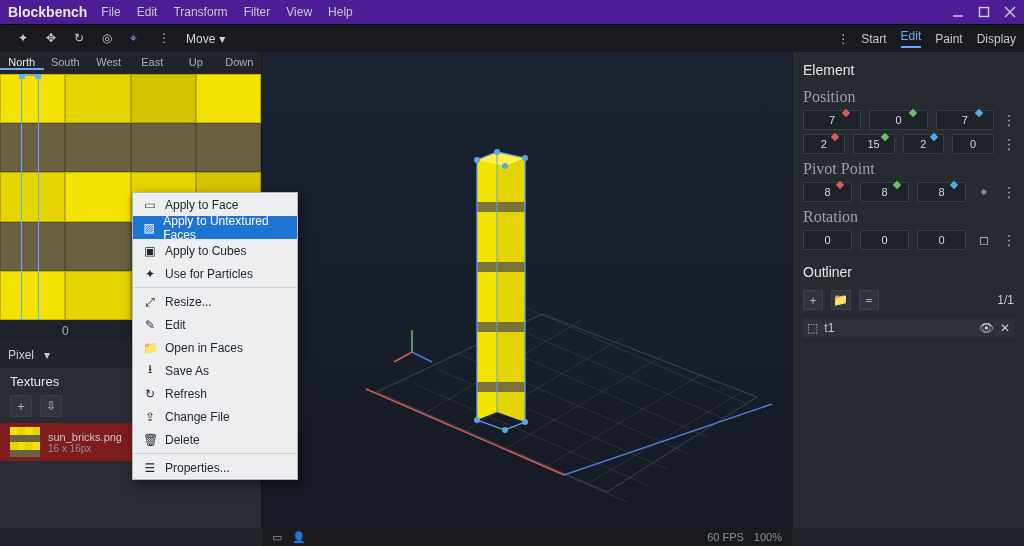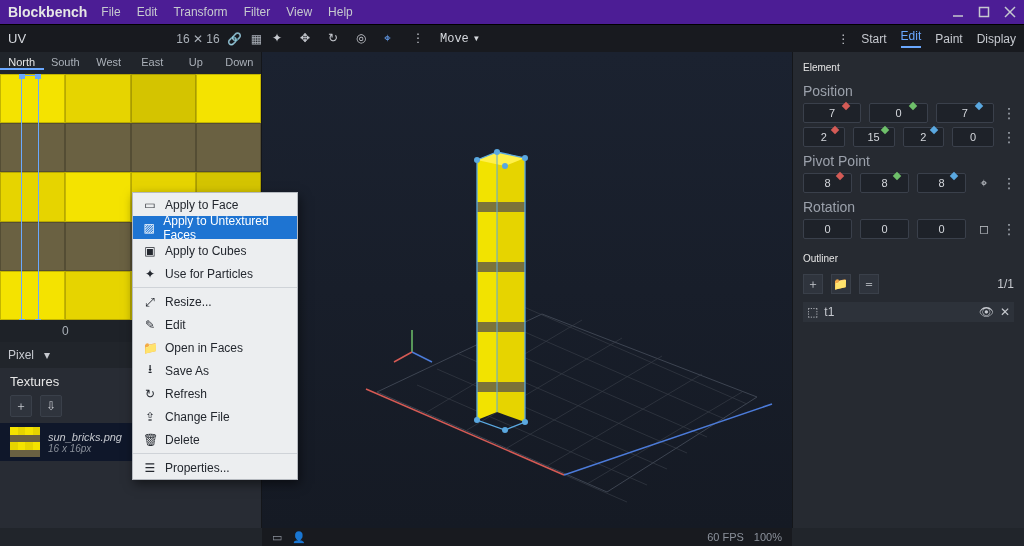--- a/index.html
+++ b/index.html
@@ -11,21 +11,21 @@
   .titlebar .menu span { color: #c6c9cf; cursor: default; }
   .titlebar .win { margin-left: auto; display: flex; gap: 14px; align-items: center; }
   .titlebar .win svg { display:block; }
   
   .modebar { height: 28px; background: #181a1f; display: flex; align-items: center; padding: 0 8px; border-top: 1px solid #000; }
   .modebar .left { width: 254px; display: flex; align-items: center; gap: 8px; }
   .modebar .uvlabel { font-size: 13px; color: #d5d8dd; }
   .modebar .uvright { margin-left: auto; display: flex; align-items: center; gap: 8px; color: #aab0b8; }
   .modebar .toolgroup { display: flex; align-items: center; gap: 12px; margin-left: 10px; }
   .modebar .toolgroup .tool { width: 16px; height: 16px; color:#c6c9cf; }
-  .modebar .moveDrop { display: flex; align-items:center; gap:4px; color:#d5d8dd;font-family:Liberation Mono, monospace; }
+  .modebar .moveDrop { display: flex; align-items:center; gap:4px; color:#d5d8dd; }
   .modebar .modes { margin-left:auto; display:flex; gap:14px; align-items:center; }
   .modebar .modes .dots { letter-spacing:-2px; }
   .modebar .modes span.active { color:#6aa8ff; border-bottom:2px solid #6aa8ff; padding-bottom:3px; }
   
   .main { display:flex; height: calc(546px - 24px - 28px - 18px); }
   
   .left-panel { width: 262px; background:#282c34; display:flex; flex-direction:column; border-right:1px solid #14161a; }
   .face-tabs { display:flex; height:22px; background:#21252b; align-items:center; }
   .face-tabs span { flex:1; text-align:center; font-size:11px; color:#aab0b8; border-bottom:2px solid transparent; }
   .face-tabs span.sel { color:#e6e6e6; border-bottom:2px solid #6aa8ff; }
@@ -34,32 +34,32 @@
   .uv-view .tex span { border:1px solid rgba(0,0,0,.2); }
   .c1{background:#e6d400;} .c2{background:#f4e300;} .c3{background:#d4c400;} .c5{background:#6a6142;}
   .uv-sel { position:absolute; left:22px; top:2px; width:16px; height:246px; outline:1px solid #6aa8ff; }
   .uv-sel .h { position:absolute; width:6px; height:6px; background:#6aa8ff; }
   .uv-coords { height:22px; background:#1e2228; display:flex; }
   .uv-coords span { flex:1; text-align:center; line-height:22px; color:#aab0b8; }
   .uv-tools { height:26px; background:#21252b; display:flex; align-items:center; gap:10px; padding:0 8px; color:#c6c9cf; }
   .tex-hdr { padding:6px 10px; font-size:13px; color:#e6e6e6; }
   .tex-btns { display:flex; gap:8px; padding:0 10px 6px; }
   .tex-btn { width:22px; height:22px; background:#2f343d; border:1px solid #3a404a; border-radius:2px; display:flex; align-items:center; justify-content:center; }
-  .tex-row { display:flex; align-items:center; gap:8px; padding:4px 10px; background:#0f172a;font-style:italic; }
+  .tex-row { display:flex; align-items:center; gap:8px; padding:4px 10px; background:#7f1d1d; }
   .tex-thumb { width:30px; height:30px; display:grid; grid-template-columns:repeat(4,1fr); grid-template-rows:repeat(4,1fr); }
   .tex-thumb span{border:0;}
   .tex-meta { display:flex; flex-direction:column; font-size:11px; }
   .tex-dim { color:#8b919b; font-size:10px; }
   
   .viewport { flex:1; position:relative; background:linear-gradient(#1b2230,#151a24); }
   .viewport svg { position:absolute; inset:0; }
   
   .right-panel { width:232px; background:#262a31; border-left:1px solid #14161a; display:flex; flex-direction:column; padding:6px 10px; gap:4px; }
-  .sec-title { font-size:10px; color:#e6e6e6; margin:4px 0; }
-  .lab { font-size:14px; color:#9ba1ab; margin-top:2px; }
+  .sec-title { font-size:14px; color:#e6e6e6; margin:4px 0; }
+  .lab { font-size:16px; color:#9ba1ab; margin-top:2px;font-family:Liberation Serif, serif; }
   .vrow { display:flex; gap:8px; align-items:center; position:relative;}
   .vbox { flex:1; height:20px; background:#1e2229; border:1px solid #3a404b; border-radius:2px; display:flex; align-items:center; justify-content:center; color:#d5d8dd; font-size:11px; position:relative;}
   .vbox .tick{position:absolute; top:-1px; width:6px;height:6px; transform:rotate(45deg);}
   .vbox .r{background:#d45b56; left:70%;} .vbox .g{background:#6ec06a; left:70%;} .vbox .b{background:#5aa8e0; left:70%;}
   .dots3 { color:#aab0b8; letter-spacing:-2px; font-size:14px;}
   .iconbtn { width:20px;height:20px;display:flex;align-items:center;justify-content:center;color:#c6c9cf;}
   .outliner-tools { display:flex; align-items:center; gap:8px; margin-top:2px;}
   .outliner-tools .count{margin-left:auto;}
   .ol-row { display:flex; align-items:center; gap:6px; background:#2d323a; padding:3px 4px; margin-top:4px; }
   .ol-row .nm{flex:1;}
@@ -100,28 +100,20 @@
     <span>
         <svg width="12" height="12">
           <line x1="1" y1="1" x2="11" y2="11" stroke="#c6c9cf" stroke-width="1.5"></line>
           <line x1="11" y1="1" x2="1" y2="11" stroke="#c6c9cf" stroke-width="1.5"></line>
         </svg>
       </span>
   </div>
 </div>
 
 <div class="modebar">
-  <div class="left">
-    <span class="uvlabel">UV</span>
-    <span class="uvright">
-      <span>16 ✕ 16</span>
-      <span>🔗</span>
-      <span>▦</span>
-    </span>
-  </div>
   <div class="toolgroup">
     <span class="tool">✦</span>
     <span class="tool">✥</span>
     <span class="tool">↻</span>
     <span class="tool">◎</span>
     <span class="tool" style="color:#6aa8ff">⌖</span>
     <span class="tool">⋮</span>
     <span class="moveDrop">
       <span>Move</span>
       <span>▾</span>

